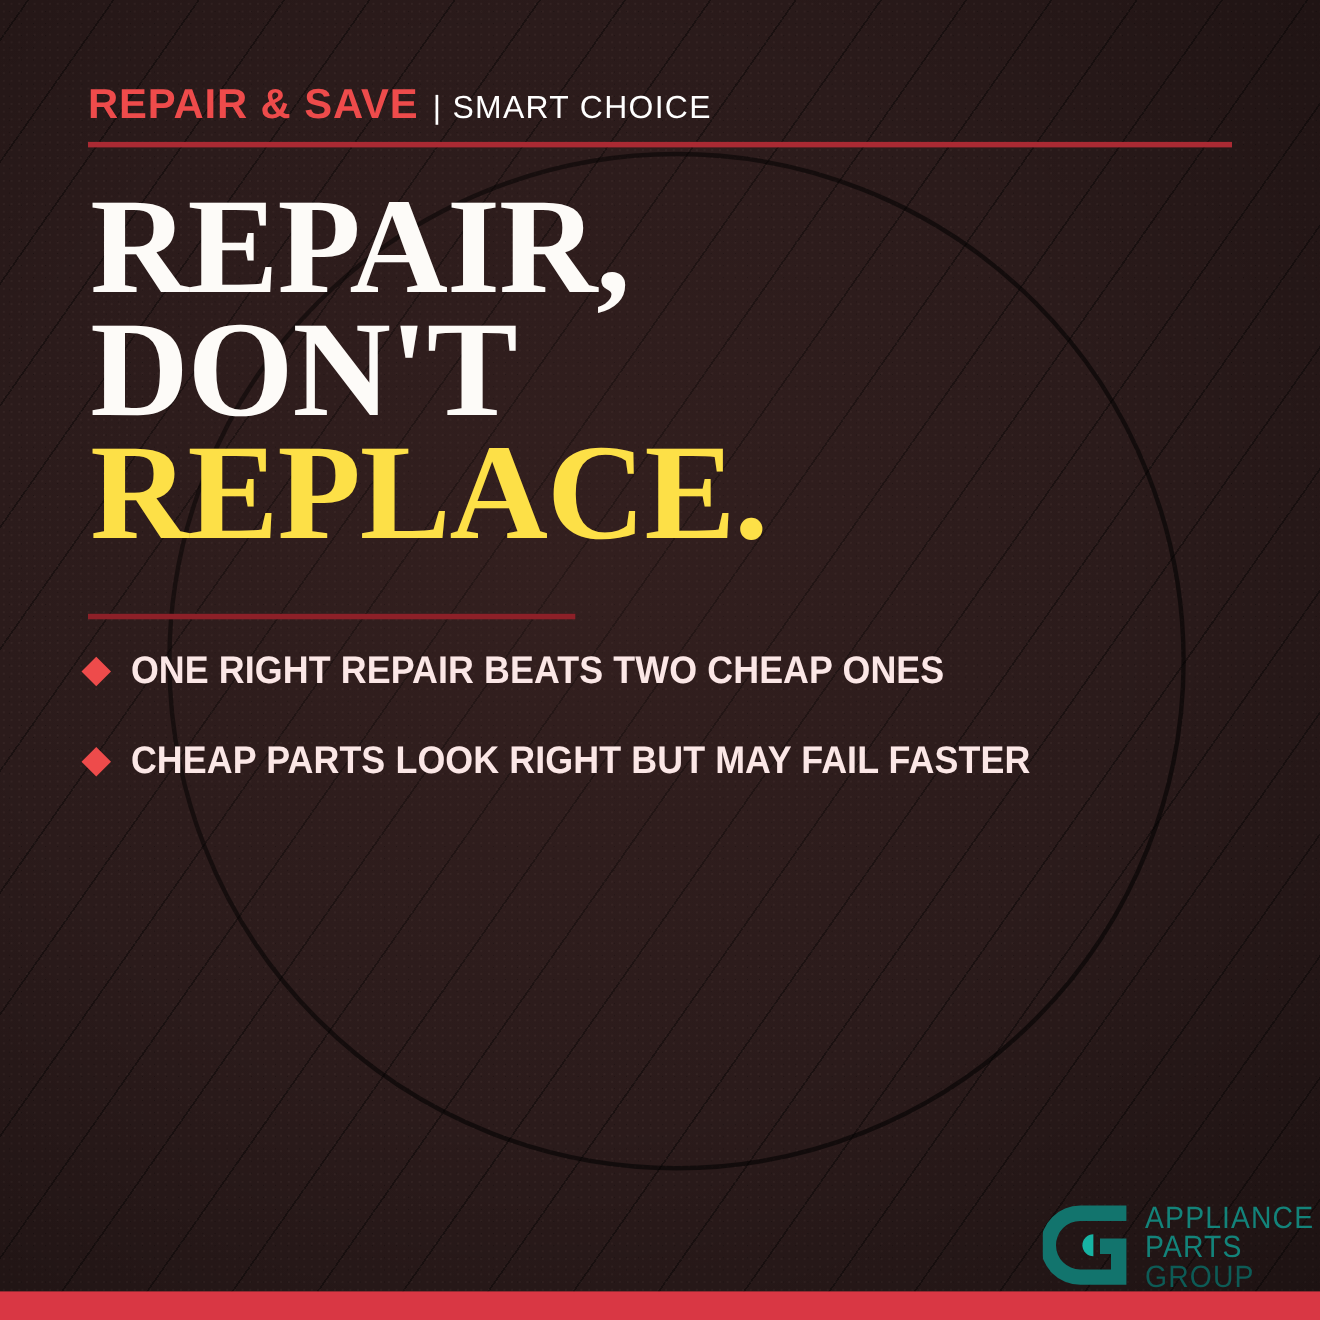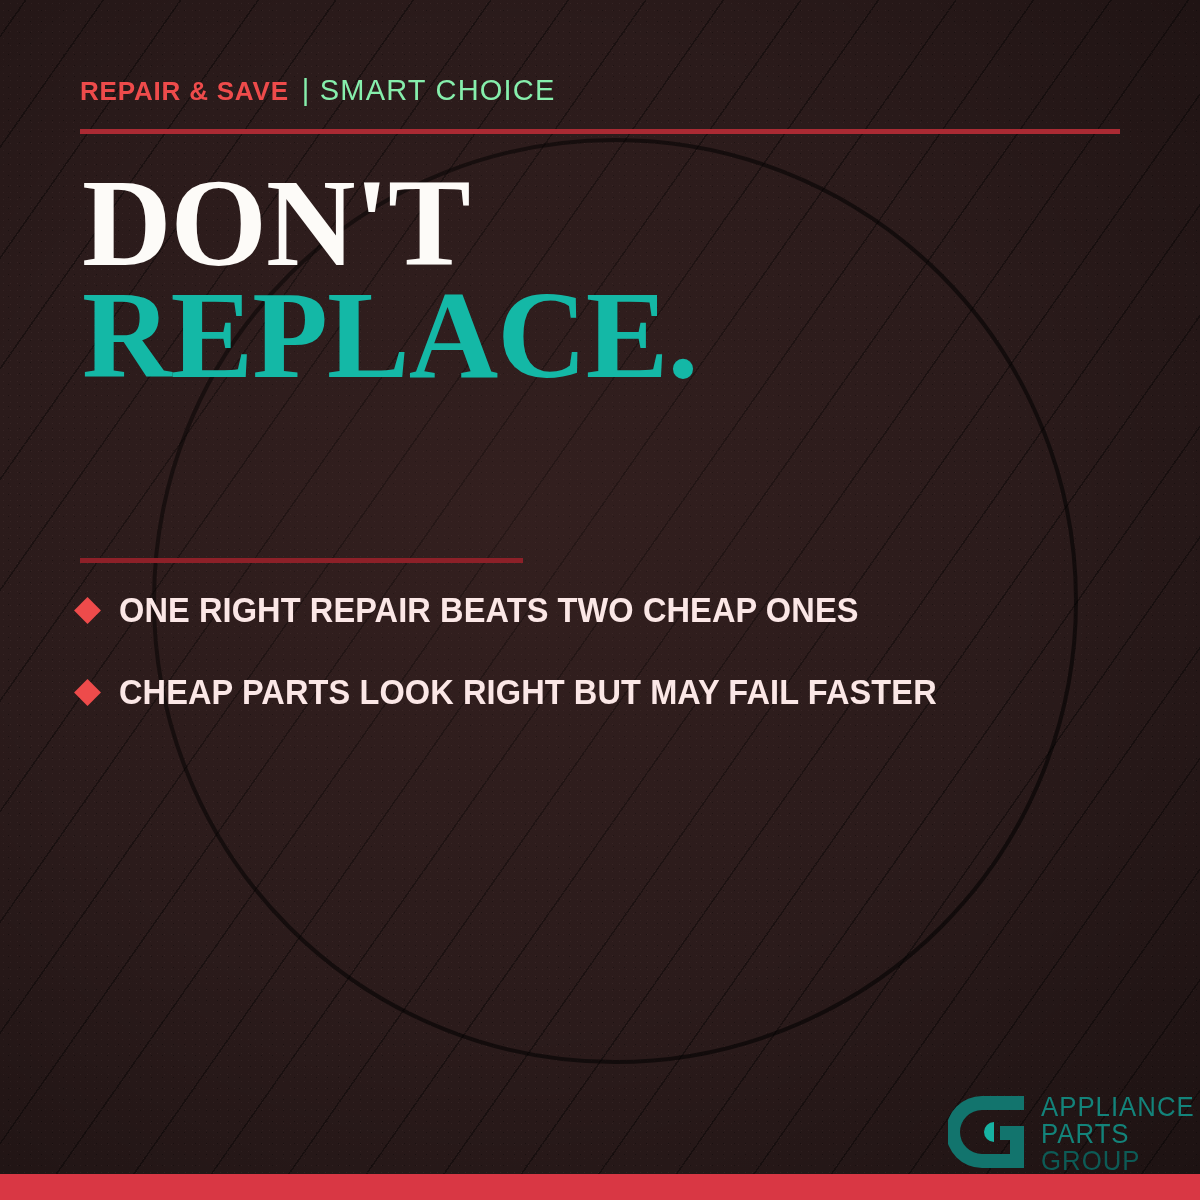--- a/index.html
+++ b/index.html
@@ -56,30 +56,30 @@
   }
 
   
   .eyebrow{
     position:absolute;
     left:80px; top:74px;
     display:flex; align-items:baseline;
     white-space:nowrap;
   }
   .eyebrow-strong{
-    font-size:26px;
+    font-size:38px;
     font-weight:bold;
     letter-spacing:0.8px;
     color:#ee4b4b;
   }
   .eyebrow-light{
     font-size:29px;
     font-weight:normal;
     letter-spacing:1.2px;
-    color:#86efac;
+    color:#ffffff;
     margin-left:13px;
   }
 
   .header-rule{
     position:absolute;
     left:80px; top:129px;
     width:1040px; height:5px;
     background:#aa2a33;
   }
 
@@ -88,21 +88,21 @@
     position:absolute;
     left:82px; top:168px;
     font-family:"Liberation Serif", serif;
     font-weight:bold;
     font-size:124px;
     line-height:112px;
     letter-spacing:-1px;
   }
   .headline .line{ display:block; white-space:nowrap; }
   .headline .white{ color:#fdfbf8; }
-  .headline .red  { color:#14b8a6; }
+  .headline .red  { color:#fde047; }
 
   
   .sub-rule{
     position:absolute;
     left:80px; top:558px;
     width:443px; height:5px;
     background:#8d2028;
   }
 
   
@@ -184,20 +184,21 @@
   <div class="bg-vignette"></div>
 
   <div class="eyebrow">
     <span class="eyebrow-strong">REPAIR &amp; SAVE</span>
     <span class="eyebrow-light">| SMART CHOICE</span>
   </div>
 
   <div class="header-rule"></div>
 
   <div class="headline">
+    <span class="line white">REPAIR,</span>
     <span class="line white">DON'T</span>
     <span class="line red">REPLACE.</span>
   </div>
 
   <div class="sub-rule"></div>
 
   <div class="bullets">
 
 
     <div class="bullet-row">

